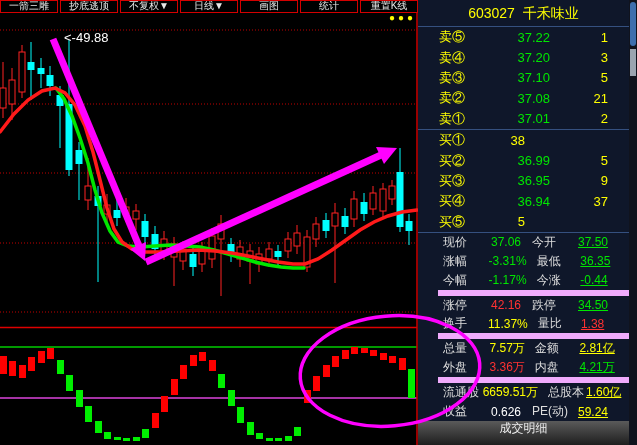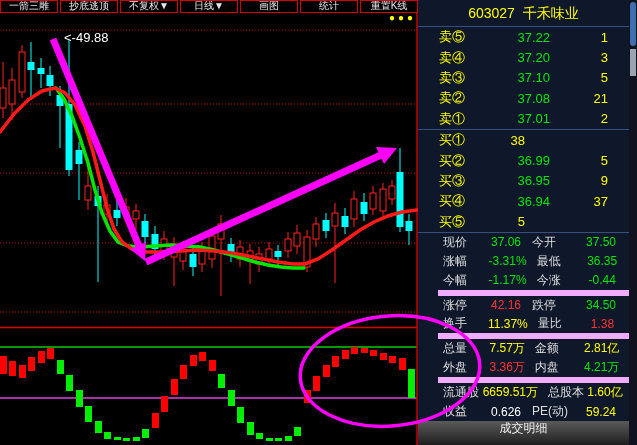--- a/index.html
+++ b/index.html
@@ -28,21 +28,21 @@
   .ob-label{width:44px;color:#ffff00;}
   .ob-price{flex:1;text-align:right;color:#00e600;padding-right:16px;cursor:pointer;}
   .ob-vol{width:42px;text-align:right;color:#ffff00;}
   .sep{height:1px;background:#35507f;flex:none;}
   #stats{flex:1;display:flex;flex-direction:column;min-height:0;padding-left:20px;}
   .st-row{flex:1;display:flex;align-items:center;font-size:12px;padding:0 5px;white-space:nowrap;}
   .st-row.sep-b{border-bottom:6px solid #f0abfc;}
   .st-l1{width:48px;color:#dddddd;}
   .st-v1{flex:1;padding-right:2px;}
   .st-l2{width:46px;padding-left:8px;color:#dddddd;}
-  .st-v2{width:46px;text-align:center;}
+  .st-v2{width:46px;text-align:left;text-decoration:underline;}
   .c-g{color:#00e600}.c-r{color:#ff3232}.c-y{color:#ffff00}.c-w{color:#ffffff}
   .bottom-tab{height:24px;flex:none;background:linear-gradient(#5a5a5a,#1e1e1e);
               color:#eeeeee;font-size:12px;line-height:14px;text-align:center;cursor:pointer;}
 
   
   .scrollbar{position:absolute;left:629px;top:0;width:8px;height:445px;background:#10131d;z-index:2;}
   .sb-thumb{position:absolute;left:1px;top:2px;width:6px;height:44px;background:#3d6fae;border-radius:3px;cursor:pointer;}
   .sb-gray{position:absolute;left:1px;top:49px;width:6px;height:27px;background:#9aa4b0;}
 </style>
 </head>

